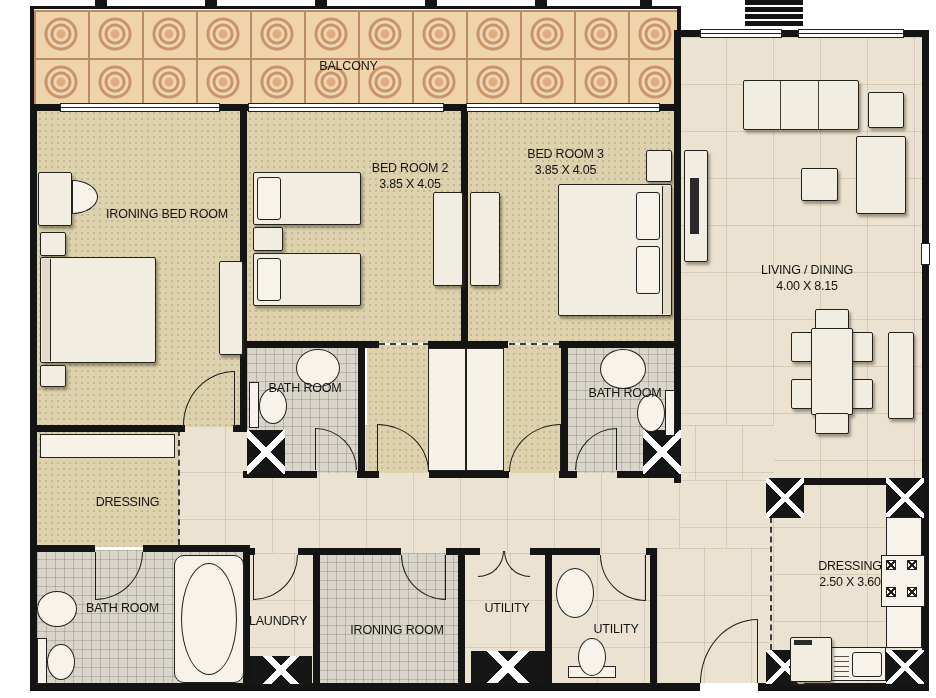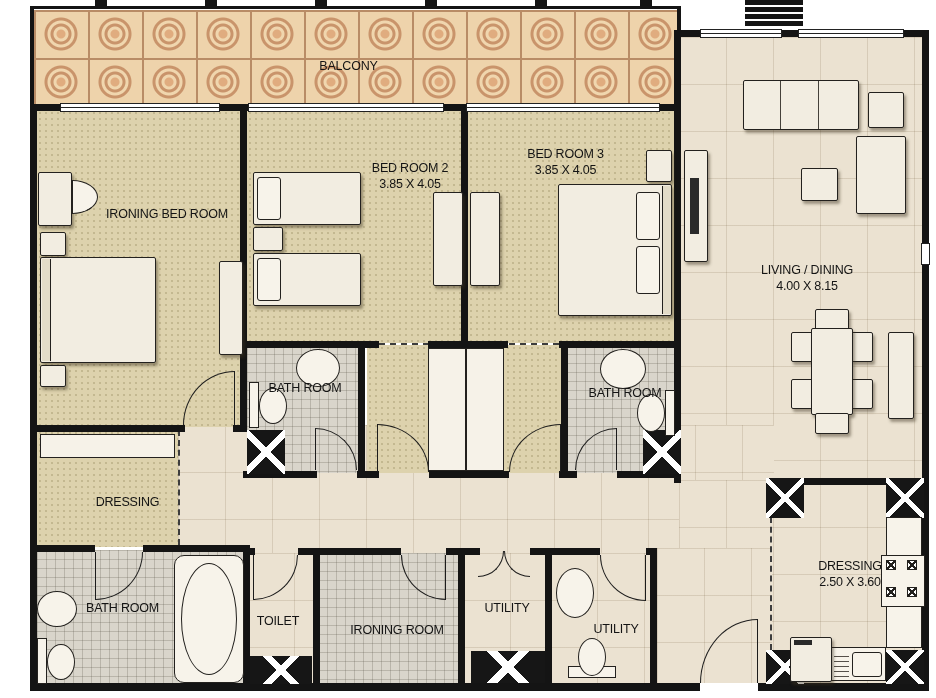--- a/index.html
+++ b/index.html
@@ -261,21 +261,21 @@
   <div class="lbl" style="left:575px;top:385px;width:100px">
     <span>BATH ROOM</span>
   </div>
   <div class="lbl" style="left:70px;top:494px;width:115px">
     <span>DRESSING</span>
   </div>
   <div class="lbl" style="left:65px;top:600px;width:115px">
     <span>BATH ROOM</span>
   </div>
   <div class="lbl" style="left:244px;top:613px;width:68px">
-    <span>TOILET</span>
+    <span>LAUNDRY</span>
   </div>
   <div class="lbl" style="left:327px;top:622px;width:140px">
     <span>IRONING ROOM</span>
   </div>
   <div class="lbl" style="left:467px;top:600px;width:80px">
     <span>UTILITY</span>
   </div>
   <div class="lbl" style="left:572px;top:621px;width:88px">
     <span>UTILITY</span>
   </div>

